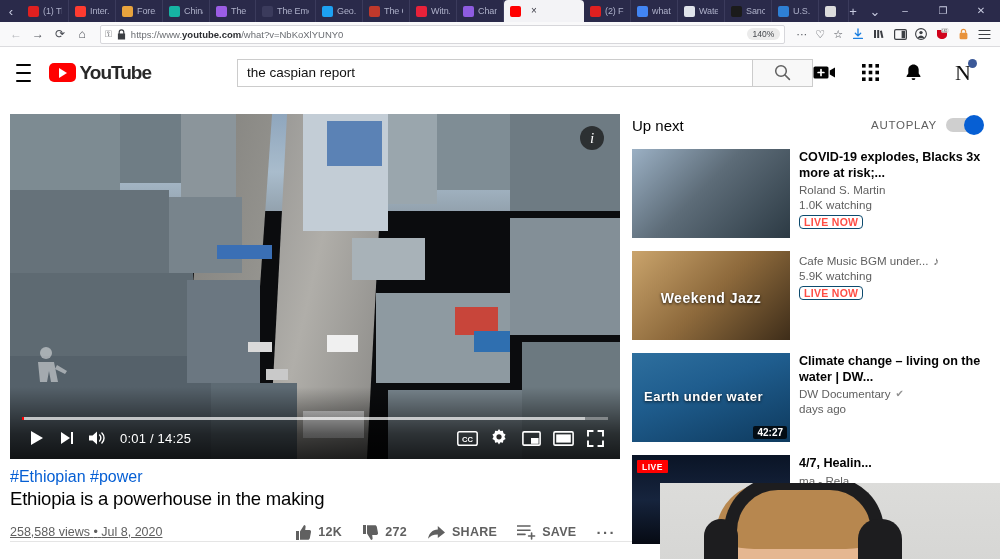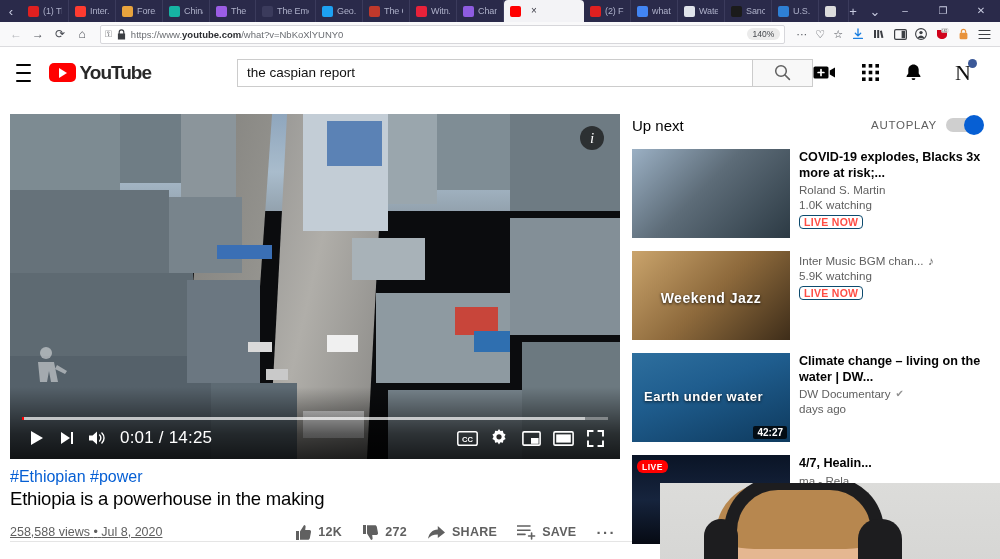--- a/index.html
+++ b/index.html
@@ -155,21 +155,21 @@
   .progress-row { position:absolute; left:0; right:0; bottom: 38px; height:4px; padding:0 12px; }
   .progress-track { position:relative; height:3px; background: rgba(255,255,255,.35); }
   .progress-fill { position:absolute; left:0; top:0; height:3px; width: 0.4%; background:#ff0000; }
   .progress-buffer { position:absolute; left:0; top:0; height:3px; width: 96%; background: rgba(255,255,255,.55); }
   .controls-row {
     position:absolute; left:0; right:0; bottom: 6px; height: 30px;
     display:flex; align-items:center; padding: 0 12px; color:#fff;
   }
   .ctrl { width: 30px; height: 30px; display:flex; align-items:center; justify-content:center; }
   .ctrl.small { width: 26px; }
-  .time-text { font-size: 17px; color:#fff; margin-left: 8px; letter-spacing:.2px; }
+  .time-text { font-size: 13px; color:#fff; margin-left: 8px; letter-spacing:.2px; }
   .controls-right { margin-left:auto; display:flex; align-items:flex-start; gap: 6px; }
   .play-tri { width:0;height:0;border-left:12px solid #fff;border-top:7px solid transparent;border-bottom:7px solid transparent; }
   .next-ic { display:flex; align-items:center; }
   .next-ic .t { width:0;height:0;border-left:9px solid #fff;border-top:6px solid transparent;border-bottom:6px solid transparent; }
   .next-ic .b { width:2.5px; height:12px; background:#fff; margin-left:1px; }
   .watermark {
     position:absolute; left: 14px; bottom: 62px; width: 54px; height: 54px;
     opacity:.62;
   }
 
@@ -192,21 +192,21 @@
   .toggle .knob { position:absolute; right:-2px; top:-3px; width:20px;height:20px;border-radius:50%;background:#065fd4; }
 
   .sug { display:flex; gap: 9px; margin-top: 13px; }
   .thumb { position:relative; width: 158px; height: 89px; flex:0 0 158px; overflow:hidden; background:#222; }
   .thumb .dur {
     position:absolute; right:3px; bottom:3px; background: rgba(0,0,0,.8); color:#fff;
     font-size:10px; padding:1px 4px; border-radius:2px; font-weight:bold;
   }
   .thumb .livebadge {
     position:absolute; left:5px; top:5px; background:#ff0000; color:#fff;
-    font-size:8.5px; padding:1.5px 5px; border-radius:6px; font-weight:bold; letter-spacing:.5px;
+    font-size:8.5px; padding:1.5px 5px; border-radius:1px; font-weight:bold; letter-spacing:.5px;
   }
   .thumb-overlay-text {
     position:absolute; left:0; right:0; top: 44%; text-align:center;
     color:#fff; font-size: 14px; font-weight:bold; text-shadow: 0 1px 3px rgba(0,0,0,.8);
     letter-spacing: .5px;
   }
   .sug-info { flex: 1 1 auto; min-width:0; padding-top: 1px; }
   .sug-title { font-size: 12.6px; line-height: 15.5px; color:#030303; font-weight:bold; }
   .sug-chan { font-size: 11.6px; color:#606060; margin-top: 2px; display:flex; align-items:center; gap:5px; }
   .sug-sub { font-size: 11.6px; color:#606060; margin-top: 2px; }
@@ -628,21 +628,21 @@
             <div class="thumb" style="background:linear-gradient(135deg,#9bb0c4 0%,#5d6c78 45%,#2c3a44 100%);"></div>
             <div class="sug-info"><div class="sug-title">COVID-19 explodes, Blacks 3x more at risk;...</div><div class="sug-chan">
                 <span>Roland S. Martin</span>
               </div><div class="sug-sub">1.0K watching</div><div class="live-now">LIVE NOW</div></div>
           </div>
           <div class="sug">
             <div class="thumb" style="background:linear-gradient(135deg,#caa46c 0%,#8e6a3c 50%,#3e2d19 100%);">
               <div class="thumb-overlay-text">Weekend Jazz</div>
             </div>
             <div class="sug-info"><div class="sug-chan">
-                <span>Inter Music BGM chan...</span>
+                <span>Cafe Music BGM under...</span>
                 <span>♪</span>
               </div><div class="sug-sub">5.9K watching</div><div class="live-now">LIVE NOW</div></div>
           </div>
           <div class="sug">
             <div class="thumb" style="background:linear-gradient(160deg,#2e6f9e 0%,#1f5d8e 40%,#0e3a5e 100%);">
               <div class="thumb-overlay-text" style="text-align: left; padding-left: 12px; top: 40%; font-size: 13px;">Earth under water</div>
               <span class="dur">42:27</span>
             </div>
             <div class="sug-info">
               <div class="sug-title">Climate change – living on the water | DW...</div>

